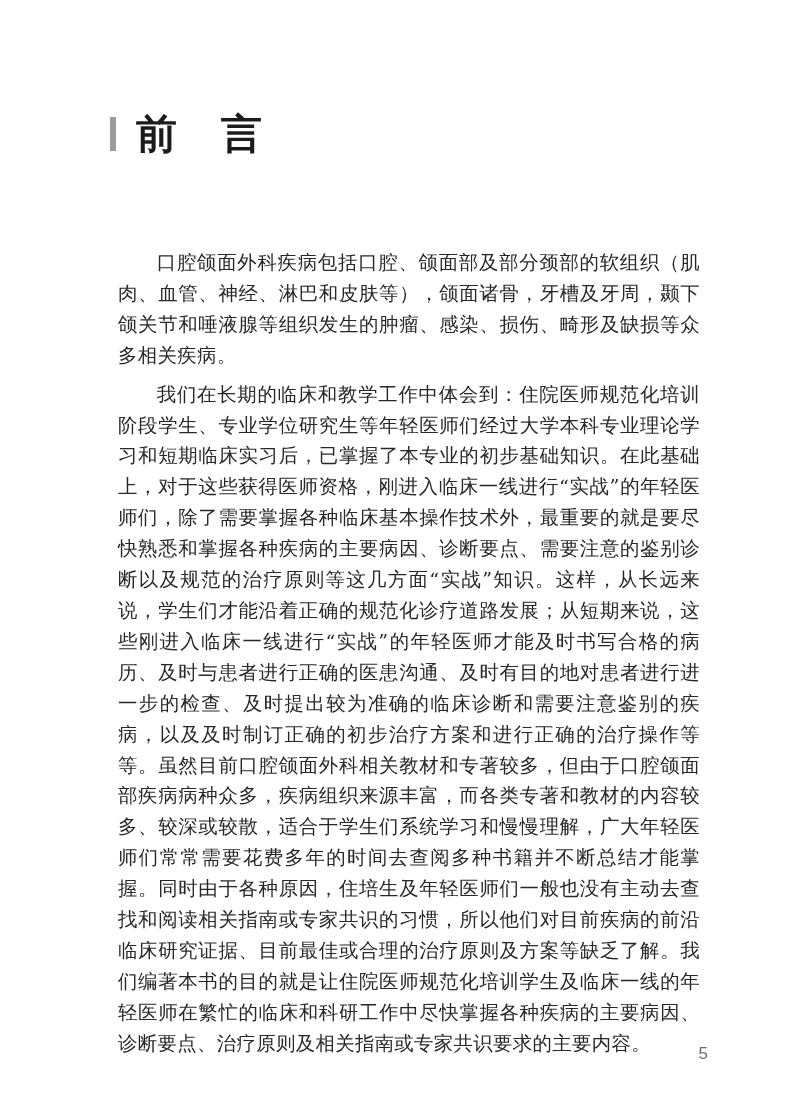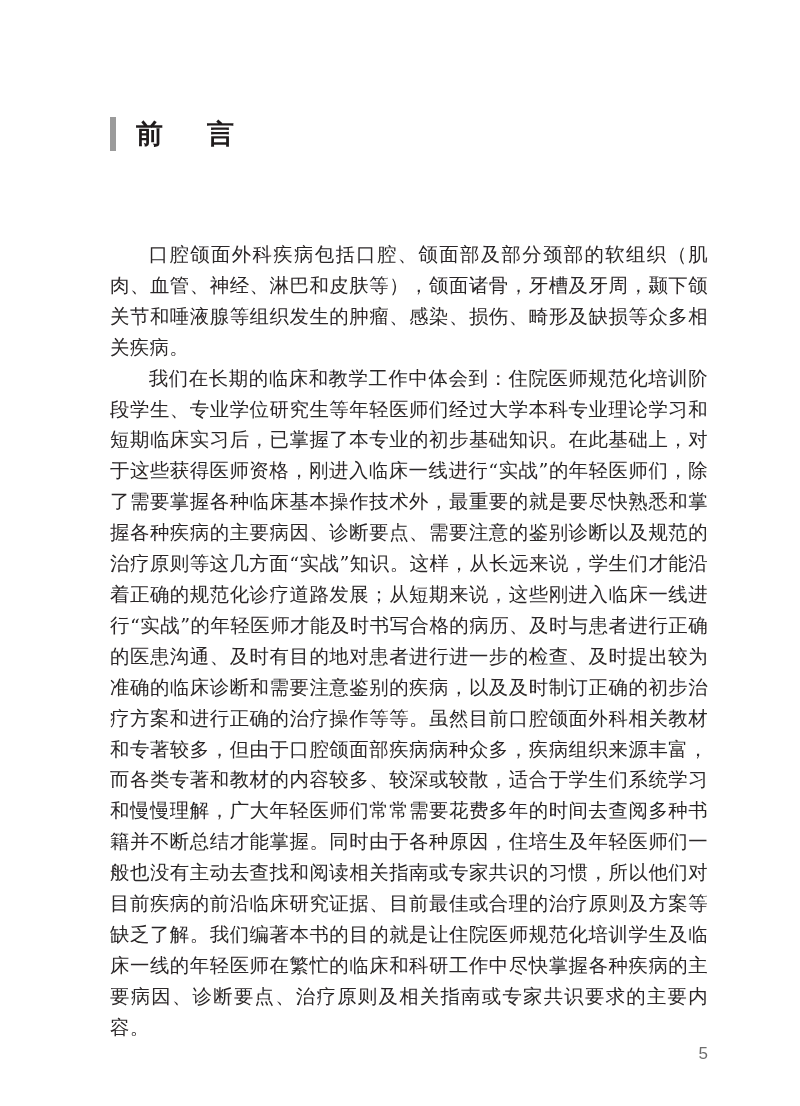--- a/index.html
+++ b/index.html
@@ -25,33 +25,33 @@
     }
     .title-bar {
       width: 6px;
       height: 34px;
       background: #9b9b9b;
       margin-right: 20px;
     }
     .title-text {
       font-family: "DejaVu Sans", "Liberation Sans", sans-serif;
       font-weight: bold;
-      font-size: 27px;
+      font-size: 41px;
       letter-spacing: 44px;
       color: #1e1a1b;
       line-height: 44px;
     }
     .body-text {
       position: absolute;
       left: 110px;
       top: 240px;
       width: 598px;
     }
     .para {
-      margin: 0;
+      margin: 8px;
       font-size: 19.4px;
       line-height: 30.9px;
       text-indent: 2em;
       text-align: justify;
       text-align-last: left;
       color: #2a2627;
       letter-spacing: 0.35px;
     }
     .page-number {
       position: absolute;

